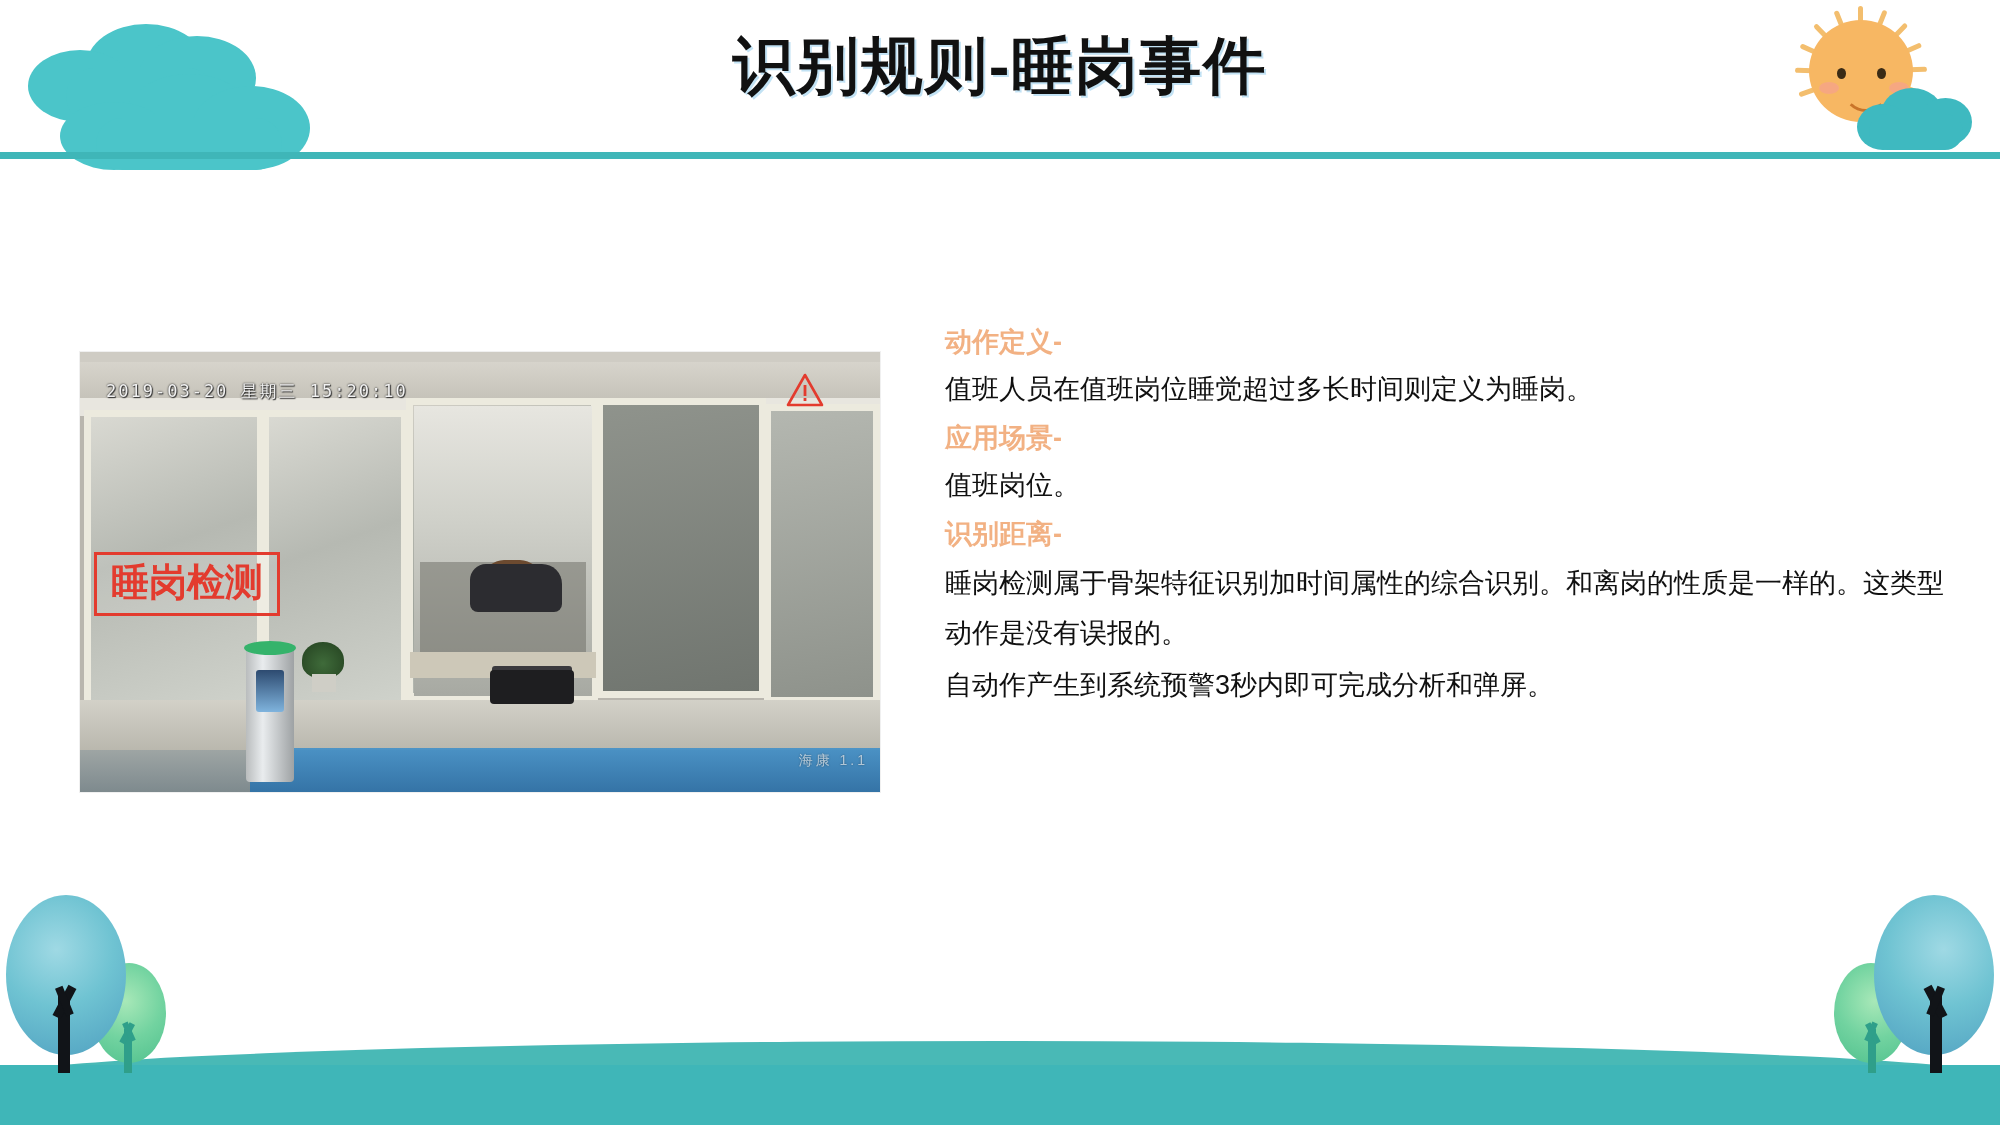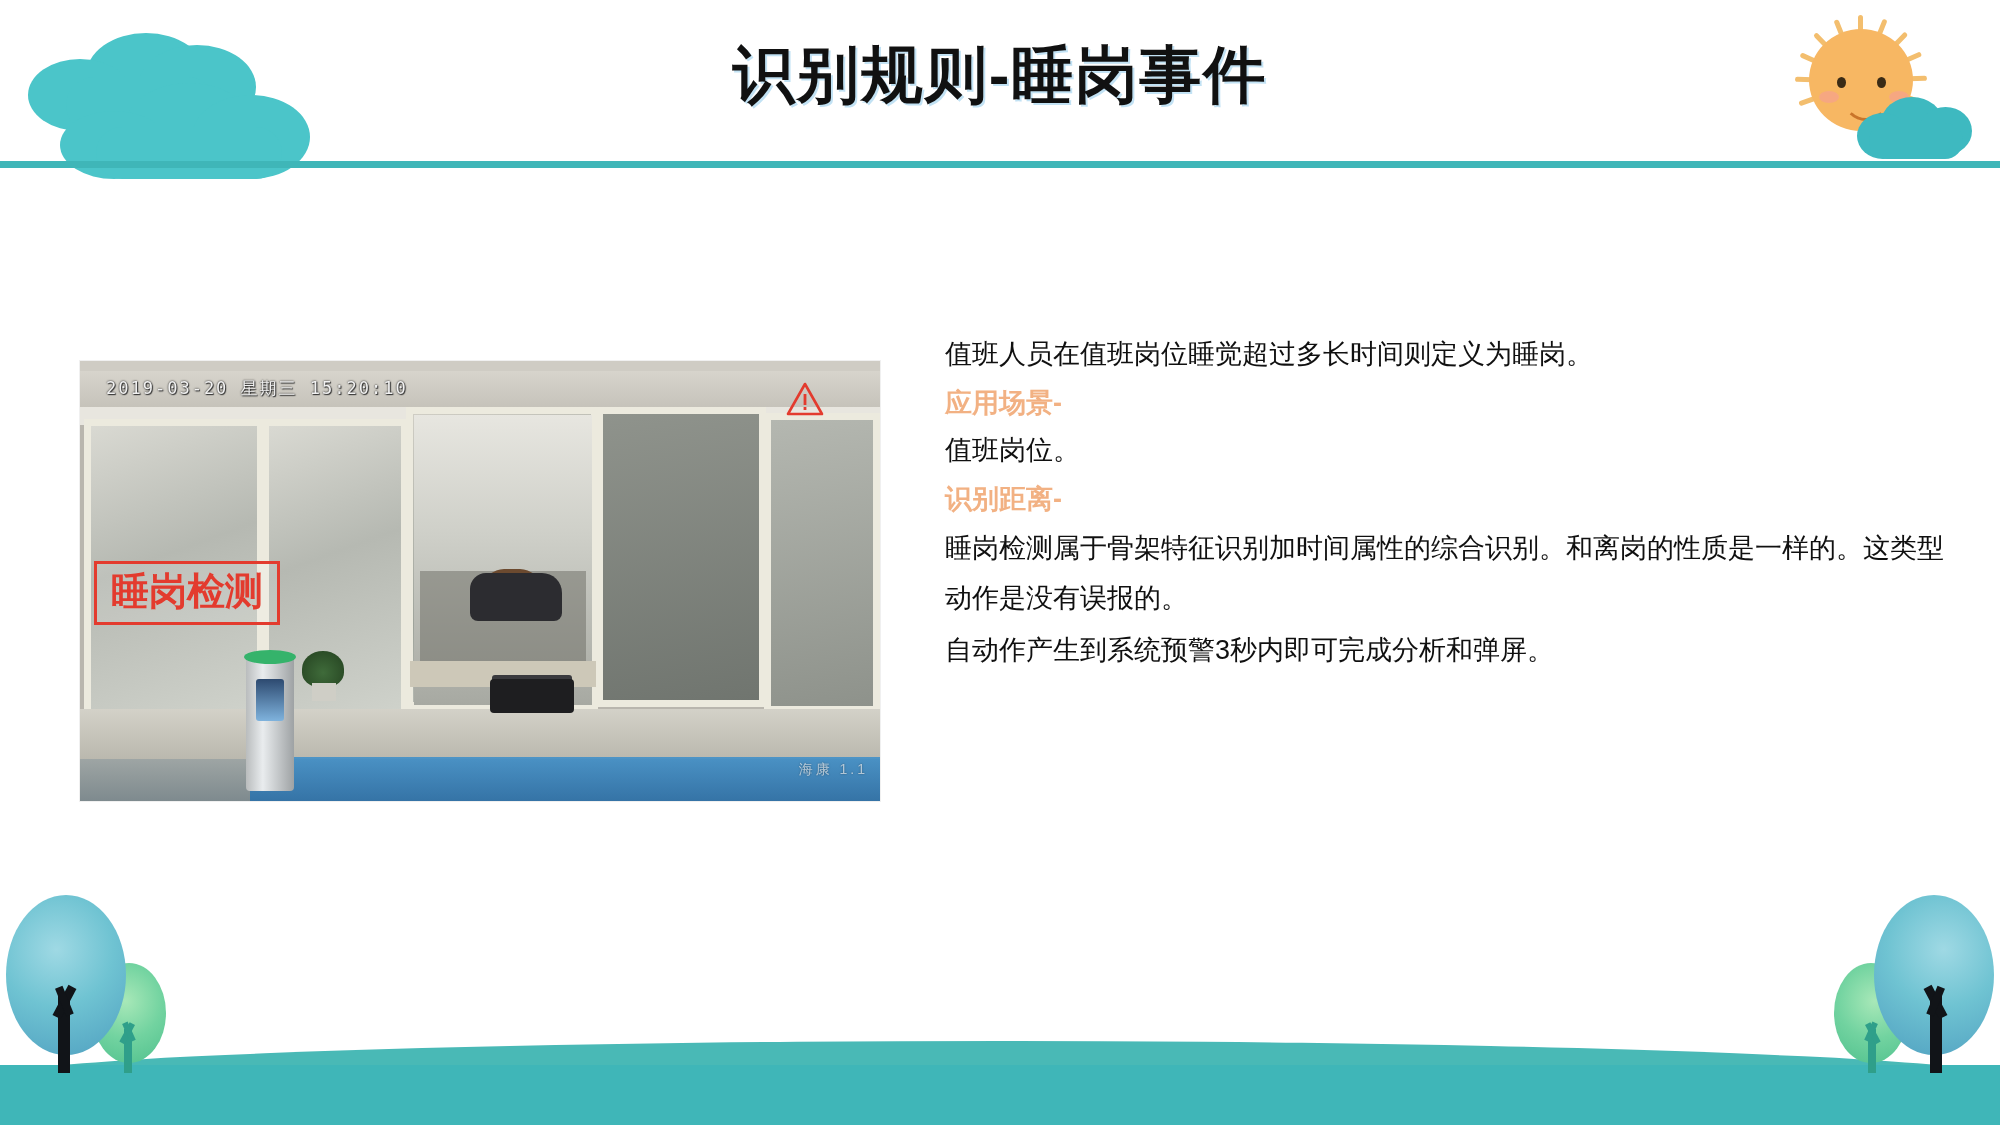--- a/index.html
+++ b/index.html
@@ -3,21 +3,21 @@
 <meta charset="utf-8">
 <style>
   html,body{margin:0;padding:0;}
   body{
     width:2000px;height:1125px;
     background:#ffffff;
     font-family:"Liberation Sans","DejaVu Sans",sans-serif;
     overflow:hidden;
     position:relative;
   }
-  .slide{position:absolute;inset:0;background:#fff;overflow:hidden;margin-top:9px;}
+  .slide{position:absolute;inset:0;background:#fff;overflow:hidden;}
 
   
   .header{
     position:absolute;left:0;top:0;width:2000px;height:158px;
     background:#ffffff;
   }
   .header-rule{
     position:absolute;left:0;top:152px;width:2000px;height:7px;
     background:#3FB6B8;
   }
@@ -118,21 +118,21 @@
     background:linear-gradient(90deg,#b9bcbd,#e9ecee 35%,#9ea2a4);border-radius:4px;}
   .ph-kiosk-top{position:absolute;left:164px;top:289px;width:52px;height:14px;
     background:#35b36b;border-radius:50%;}
   .ph-kiosk-screen{position:absolute;left:176px;top:318px;width:28px;height:42px;
     background:linear-gradient(180deg,#2d4a70,#7fb3dd);border-radius:3px;}
   .ph-car{position:absolute;left:8px;top:178px;width:150px;height:48px;
     background:#bcc0c3;border-radius:18px 26px 6px 6px;opacity:.85;}
   .ph-car2{position:absolute;left:18px;top:222px;width:120px;height:22px;background:#8e9397;opacity:.7;}
 
   .ph-timestamp{
-    position:absolute;left:26px;top:16px;
+    position:absolute;left:26px;top:28px;
     font-family:"DejaVu Sans Mono","Liberation Mono",monospace;
     font-size:17px;letter-spacing:2px;color:#f2f2f2;
     text-shadow:1px 1px 1px #333,0 0 2px #000;white-space:nowrap;
   }
   .ph-warning{
     position:absolute;right:56px;top:20px;width:38px;height:36px;
   }
   .ph-label{
     position:absolute;left:14px;top:200px;
     border:3px solid #e33b2e;padding:4px 14px 8px 14px;
@@ -291,20 +291,21 @@
       </svg>
     </div>
 
     <div class="ph-label">睡岗检测</div>
     <div class="ph-watermark">海康 1.1</div>
   </div>
 
   <div class="content">
 
     <div class="sec">
+      <p class="sec-head">动作定义-</p>
       <p class="sec-body">值班人员在值班岗位睡觉超过多长时间则定义为睡岗。</p>
     </div>
 
     <div class="sec">
       <p class="sec-head">应用场景-</p>
       <p class="sec-body">值班岗位。</p>
     </div>
 
     <div class="sec">
       <p class="sec-head">识别距离-</p>

